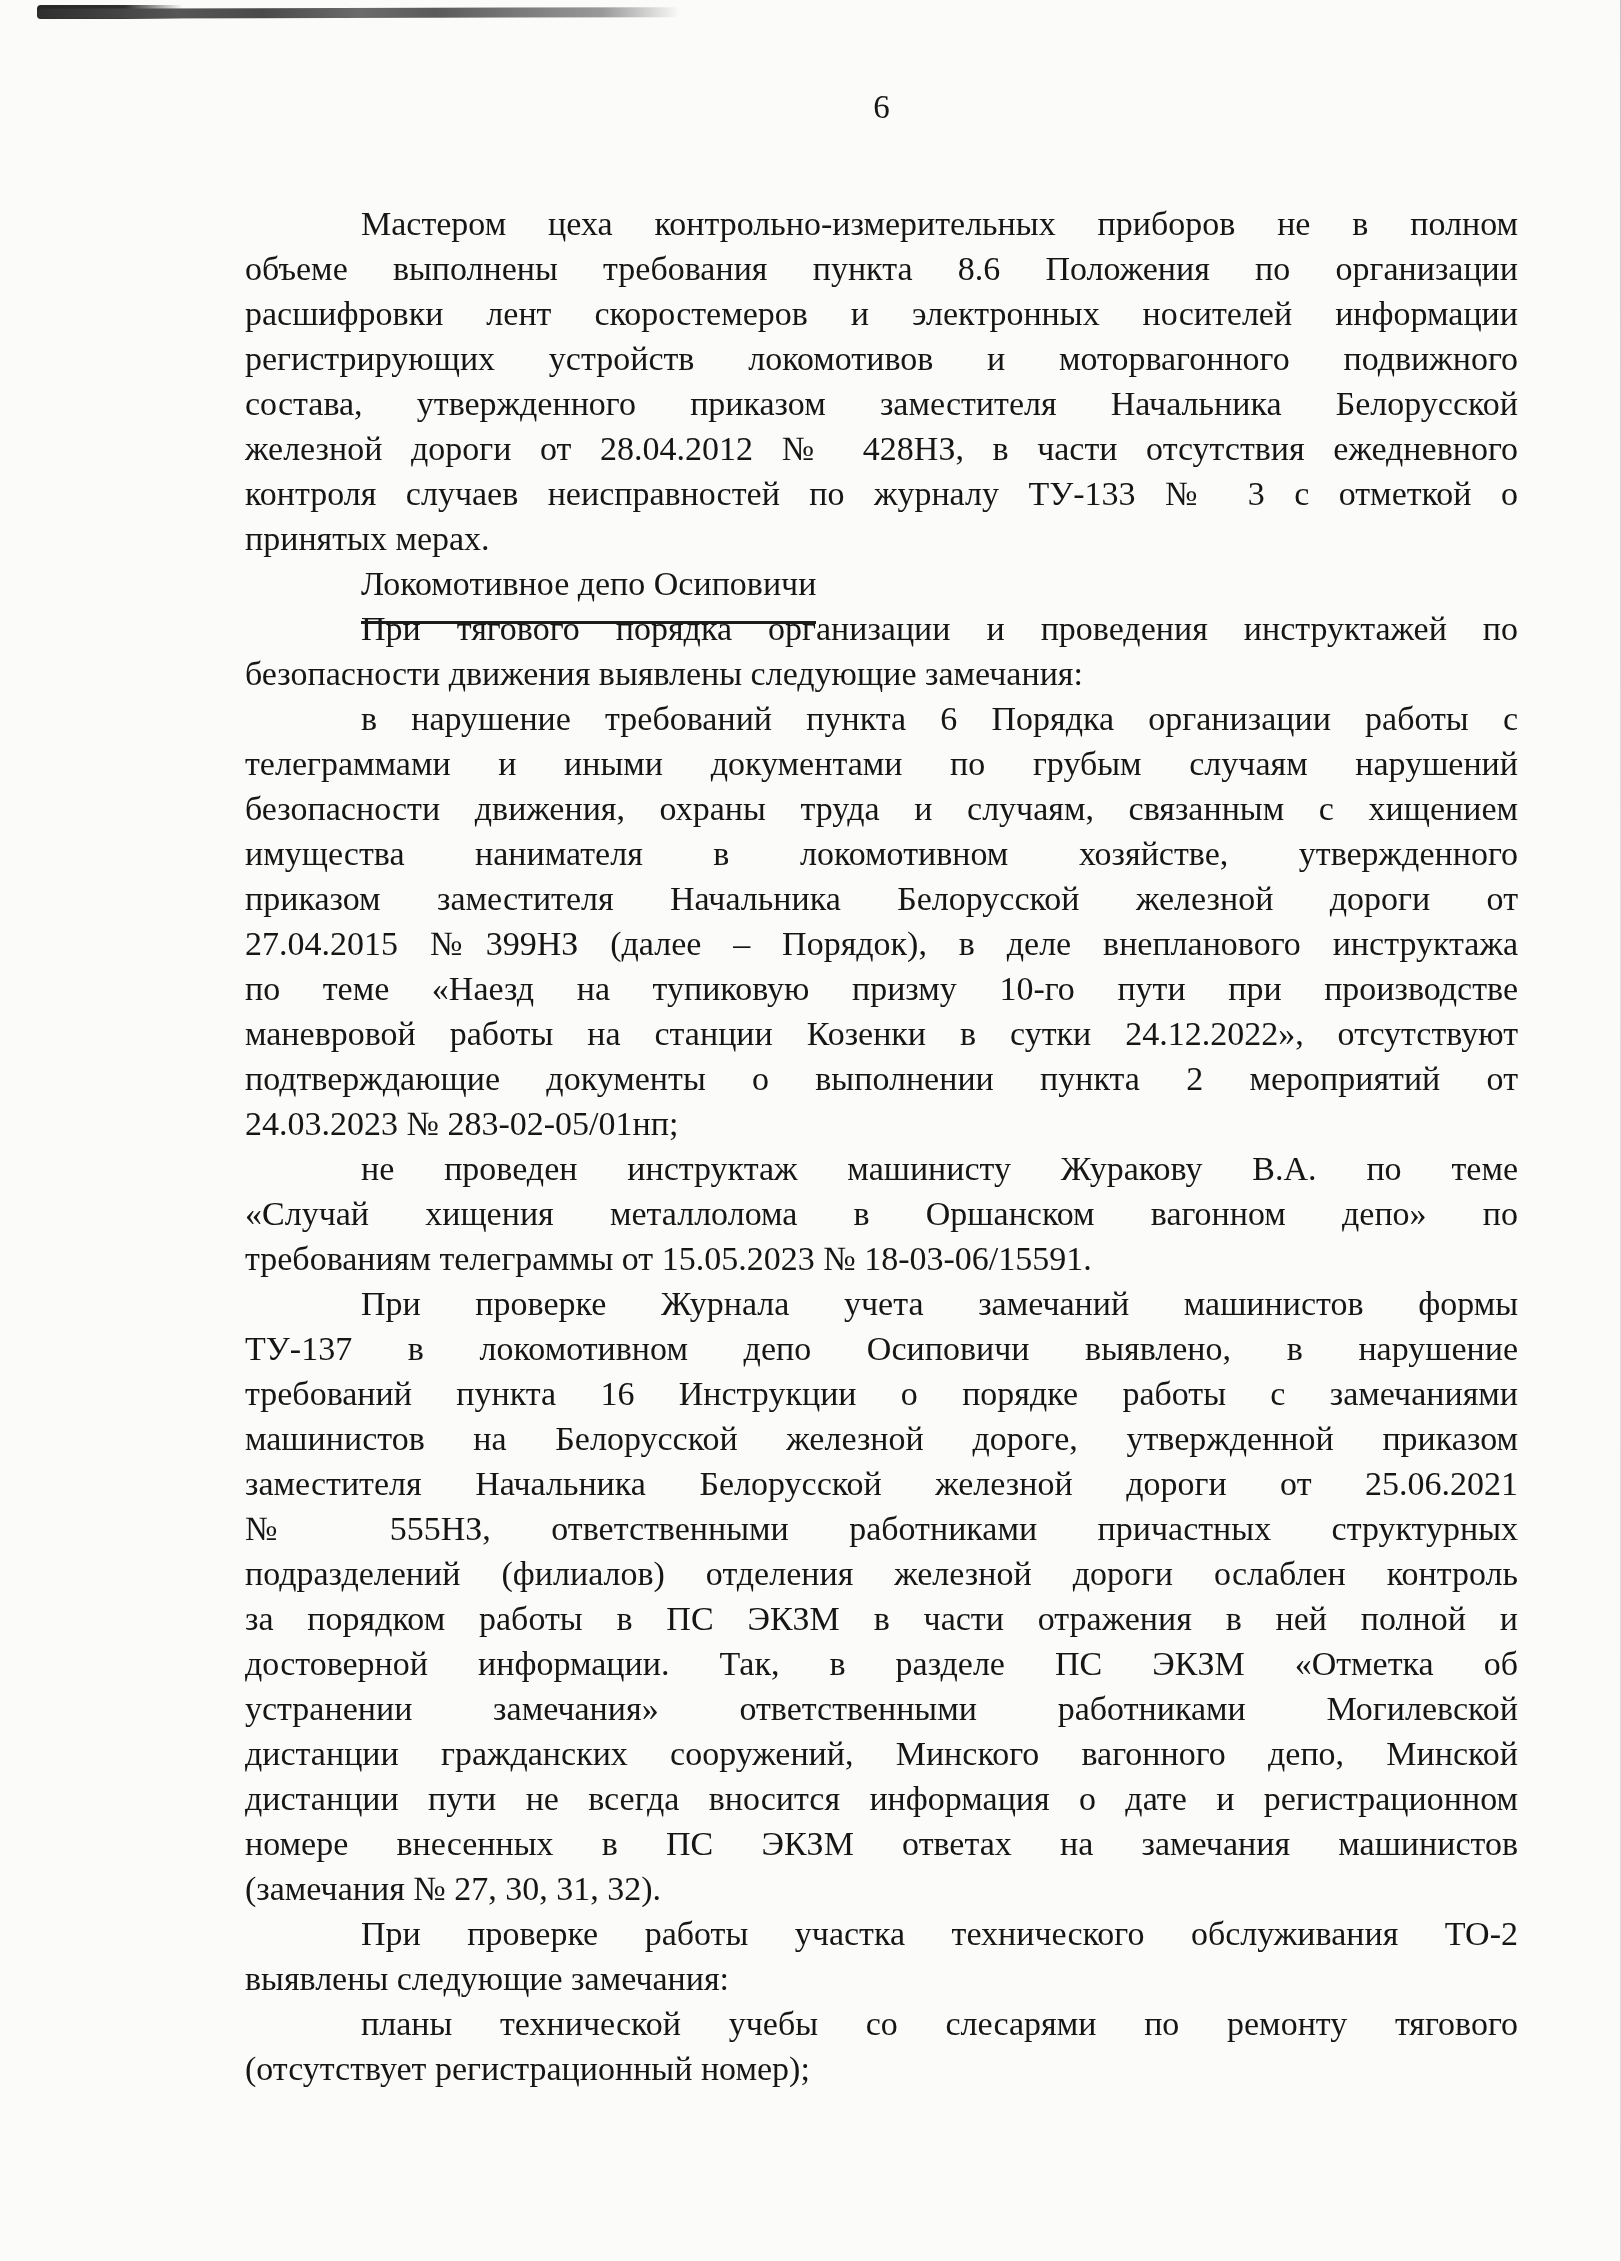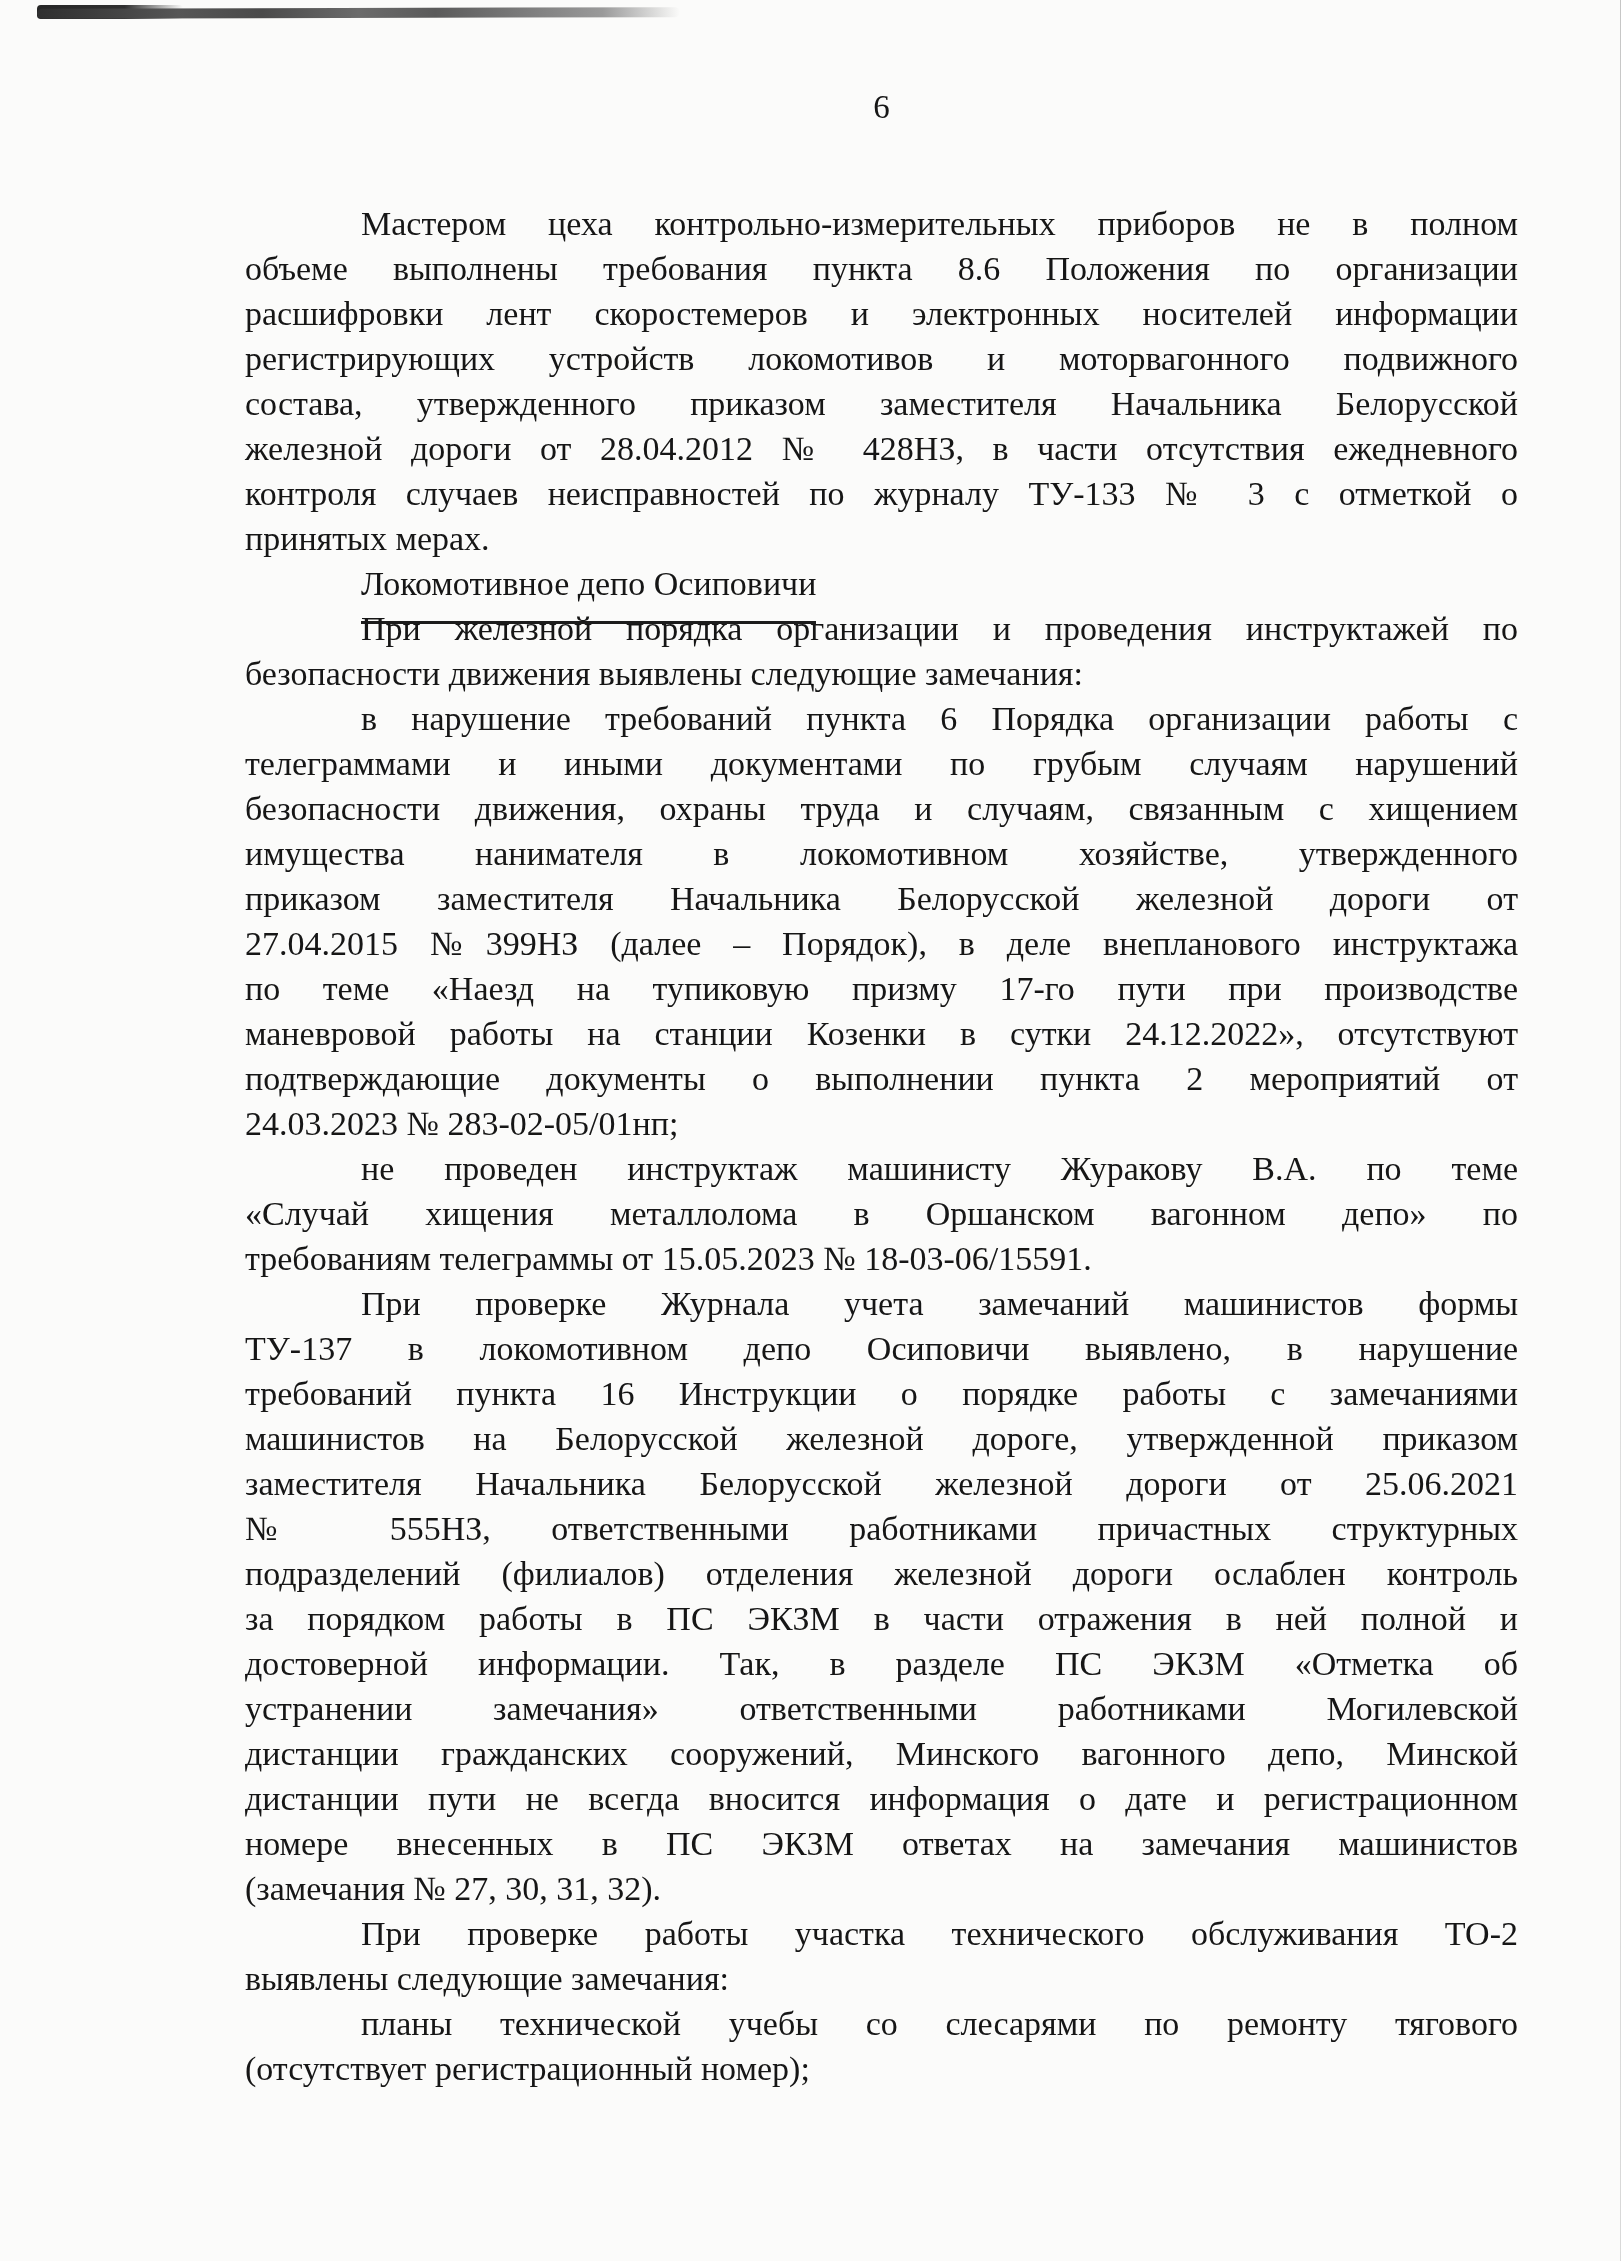--- a/index.html
+++ b/index.html
@@ -89,31 +89,31 @@
         <div class="line">регистрирующих устройств локомотивов и моторвагонного подвижного</div>
         <div class="line">состава, утвержденного приказом заместителя Начальника Белорусской</div>
         <div class="line">железной дороги от 28.04.2012 № 428НЗ, в части отсутствия ежедневного</div>
         <div class="line">контроля случаев неисправностей по журналу ТУ-133 № 3 с отметкой о</div>
         <div class="line last">принятых мерах.</div>
       </div>
       <div class="paragraph">
         <div class="line last indent"><span class="underlined">Локомотивное депо Осиповичи</span></div>
       </div>
       <div class="paragraph">
-        <div class="line indent">При железной порядка организации и проведения инструктажей по</div>
+        <div class="line indent">При тягового порядка организации и проведения инструктажей по</div>
         <div class="line last">безопасности движения выявлены следующие замечания:</div>
       </div>
       <div class="paragraph">
         <div class="line indent">в нарушение требований пункта 6 Порядка организации работы с</div>
         <div class="line">телеграммами и иными документами по грубым случаям нарушений</div>
         <div class="line">безопасности движения, охраны труда и случаям, связанным с хищением</div>
         <div class="line">имущества нанимателя в локомотивном хозяйстве, утвержденного</div>
         <div class="line">приказом заместителя Начальника Белорусской железной дороги от</div>
         <div class="line">27.04.2015 №399НЗ (далее – Порядок), в деле внепланового инструктажа</div>
-        <div class="line">по теме «Наезд на тупиковую призму 17-го пути при производстве</div>
+        <div class="line">по теме «Наезд на тупиковую призму 10-го пути при производстве</div>
         <div class="line">маневровой работы на станции Козенки в сутки 24.12.2022», отсутствуют</div>
         <div class="line">подтверждающие документы о выполнении пункта 2 мероприятий от</div>
         <div class="line last">24.03.2023 № 283-02-05/01нп;</div>
       </div>
       <div class="paragraph">
         <div class="line indent">не проведен инструктаж машинисту Журакову В.А. по теме</div>
         <div class="line">«Случай хищения металлолома в Оршанском вагонном депо» по</div>
         <div class="line last">требованиям телеграммы от 15.05.2023 № 18-03-06/15591.</div>
       </div>
       <div class="paragraph">

